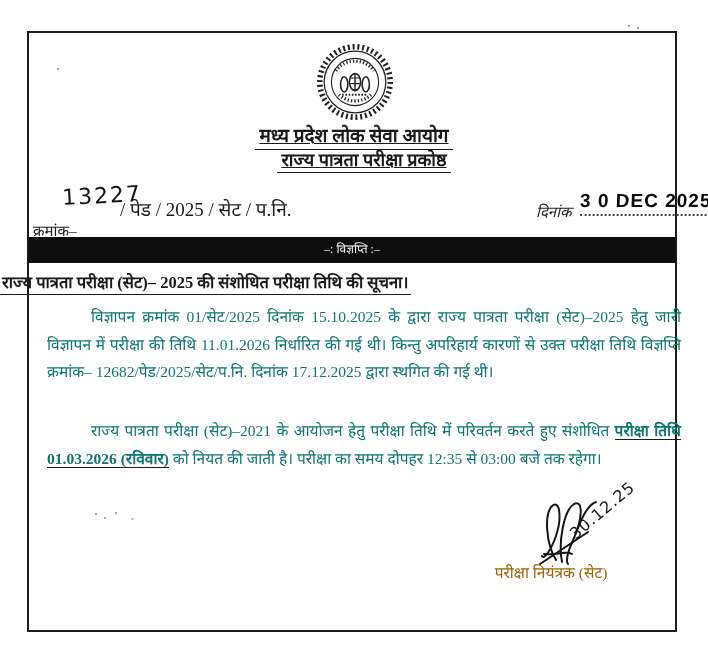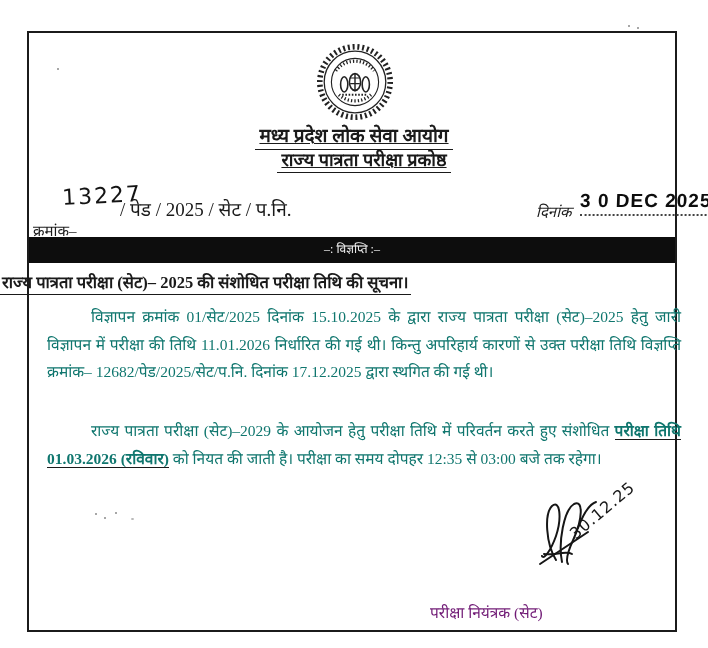--- a/index.html
+++ b/index.html
@@ -94,23 +94,22 @@
     position: absolute; left: 578px; top: 524px;
     font-size: 16px; color: #161616;
     font-family: "DejaVu Sans", sans-serif;
     transform: rotate(-40deg);
     transform-origin: left bottom;
     letter-spacing: 1px;
     white-space: nowrap;
   }
   .sig-designation {
     position: absolute; left: 430px; top: 561px; width: 242px;
-    text-align: left; font-size: 15.5px; color: #701a75;
+    text-align: center; font-size: 15.5px; color: #a16207;
     white-space: nowrap;
-    margin-top: 40px;
   }
   .noise { position: absolute; background: #8a8a8a; border-radius: 50%; }
   .n1 { left: 95px;  top: 513px; width: 2px; height: 2px; }
   .n2 { left: 104px; top: 517px; width: 2px; height: 2px; }
   .n3 { left: 115px; top: 512px; width: 2px; height: 2px; }
   .n4 { left: 131px; top: 518px; width: 3px; height: 2px; background:#b5b5b5; }
   .n5 { left: 628px; top: 25px;  width: 2px; height: 2px; }
   .n6 { left: 637px; top: 27px;  width: 2px; height: 2px; }
   .n7 { left: 57px;  top: 68px;  width: 2px; height: 2px; }
 </style>
@@ -153,21 +152,21 @@
   <div class="date-stamp">3 0 DEC 2025</div>
 
   <div class="banner">–: विज्ञप्ति :–</div>
 
   <div class="heading">
     <span>राज्य पात्रता परीक्षा (सेट)– 2025 की संशोधित परीक्षा तिथि की सूचना।</span>
   </div>
 
   <p class="body-para para-1">विज्ञापन क्रमांक 01/सेट/2025 दिनांक 15.10.2025 के द्वारा राज्य पात्रता परीक्षा (सेट)–2025 हेतु जारी विज्ञापन में परीक्षा की तिथि 11.01.2026 निर्धारित की गई थी। किन्तु अपरिहार्य कारणों से उक्त परीक्षा तिथि विज्ञप्ति क्रमांक– 12682/पेड/2025/सेट/प.नि. दिनांक 17.12.2025 द्वारा स्थगित की गई थी।</p>
 
-  <p class="body-para para-2"><span>राज्य पात्रता परीक्षा (सेट)–2029 के आयोजन हेतु परीक्षा तिथि में परिवर्तन करते हुए संशोधित </span><span class="bold-underline">परीक्षा तिथि 01.03.2026 (रविवार)</span><span> को नियत की जाती है। परीक्षा का समय दोपहर 12:35 से 03:00 बजे तक रहेगा।</span></p>
+  <p class="body-para para-2"><span>राज्य पात्रता परीक्षा (सेट)–2021 के आयोजन हेतु परीक्षा तिथि में परिवर्तन करते हुए संशोधित </span><span class="bold-underline">परीक्षा तिथि 01.03.2026 (रविवार)</span><span> को नियत की जाती है। परीक्षा का समय दोपहर 12:35 से 03:00 बजे तक रहेगा।</span></p>
 
   <div class="sig-squiggle">
     <svg viewBox="0 0 78 76" width="78" height="76" aria-hidden="true">
       <g fill="none" stroke="#161616" stroke-width="2" stroke-linecap="round">
         <path d="M24,62 C14,46 12,16 20,8 C28,1 30,20 24,38 C19,52 12,62 10,58"></path>
         <path d="M12,56 C22,58 34,52 40,56"></path>
         <path d="M30,64 C26,44 32,12 42,6 C52,1 50,22 42,40 C36,53 33,62 36,66"></path>
         <path d="M46,30 C52,14 58,6 64,4"></path>
         <path d="M8,66 L56,34"></path>
       </g>

